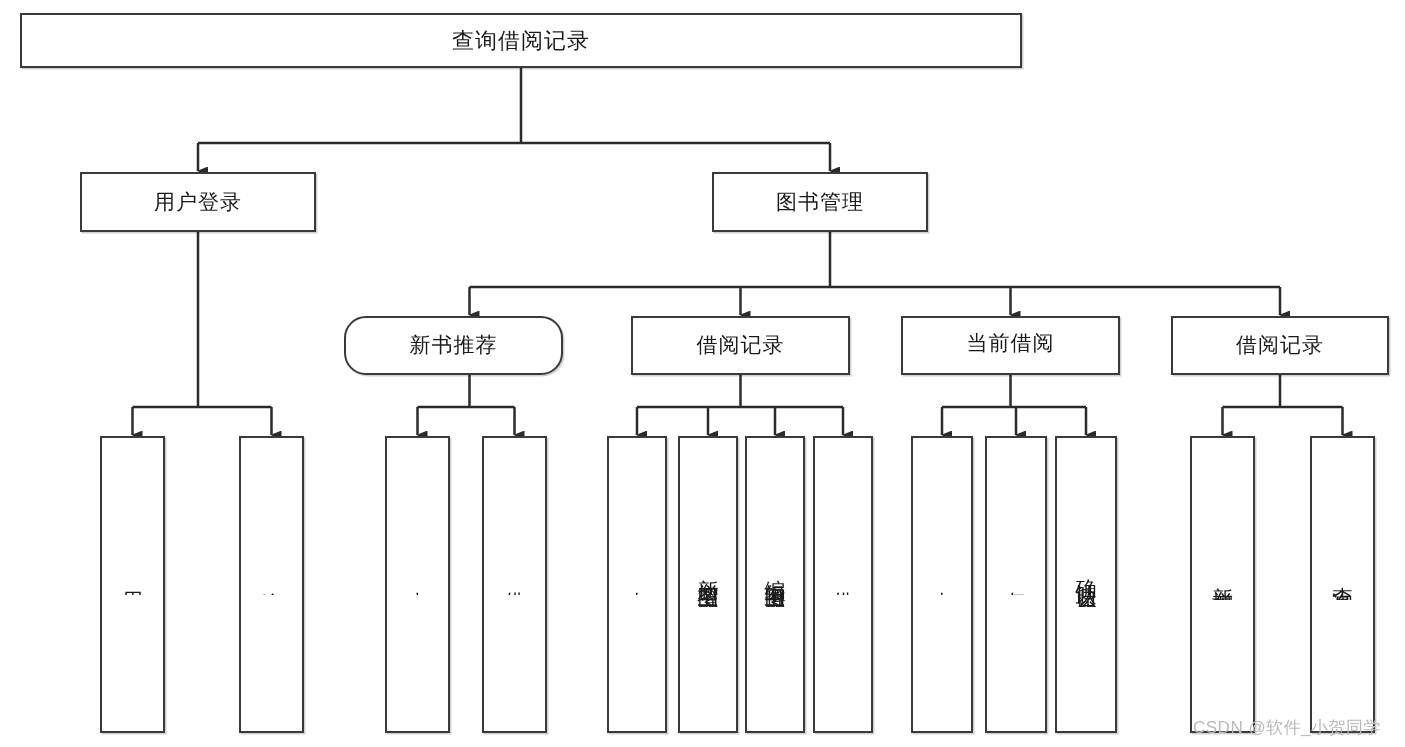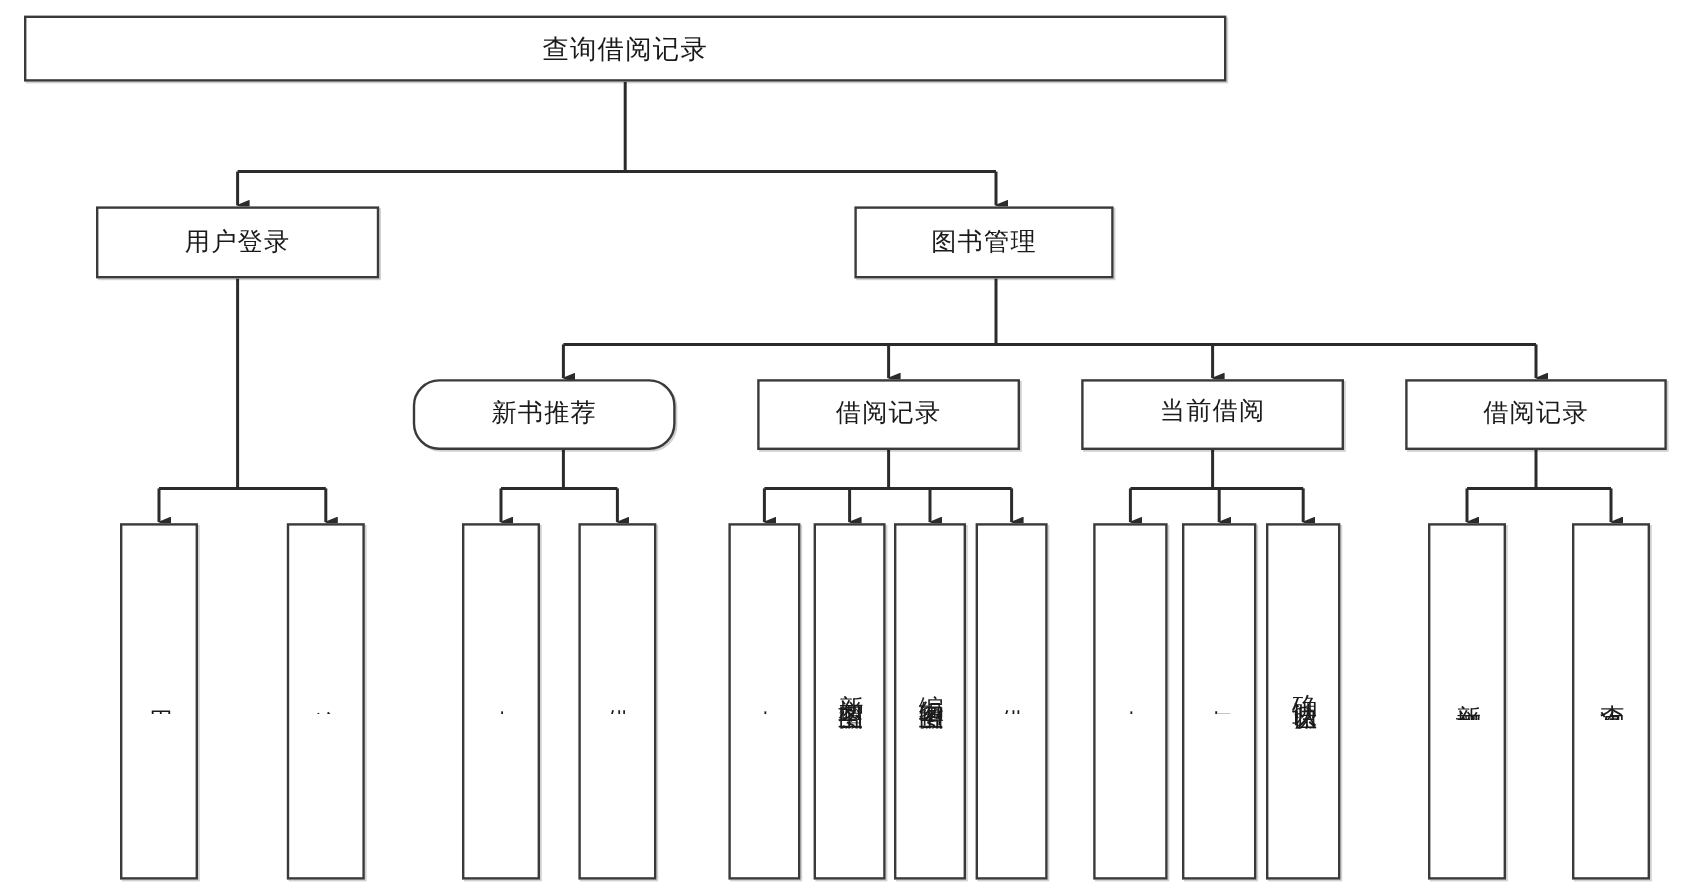--- a/index.html
+++ b/index.html
@@ -170,13 +170,14 @@
         <span class="node-label">确认归还（管理员）</span>
       </div>
       <div class="node leaf" style="left: 1190px; top: 436px; width: 65px; height: 297px;">
         <span class="node-label">新增借阅记录</span>
       </div>
       <div class="node leaf" style="left: 1310px; top: 436px; width: 65px; height: 297px;">
         <span class="node-label">查询借阅记录</span>
       </div>
     </div>
 
+  <div class="watermark" style="left: 1193px; top: 716px; color: rgb(185, 185, 185);">CSDN @软件_小贺同学</div>
 </div>
 
 </body></html>

